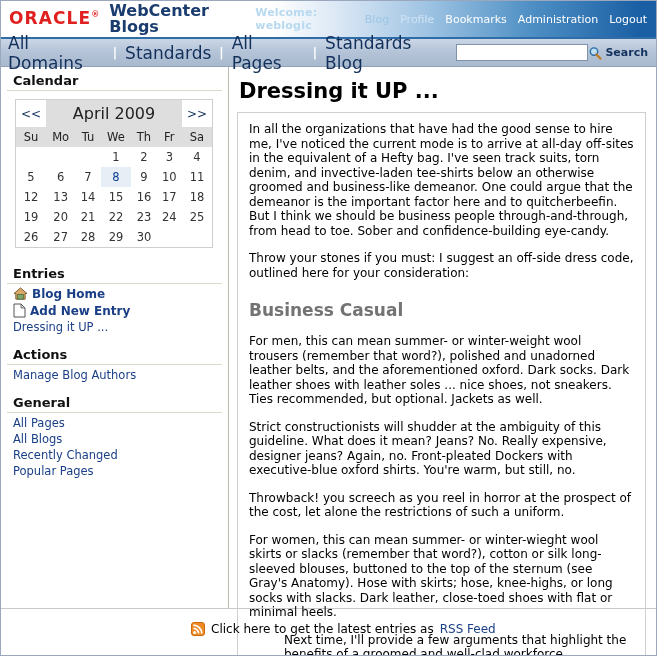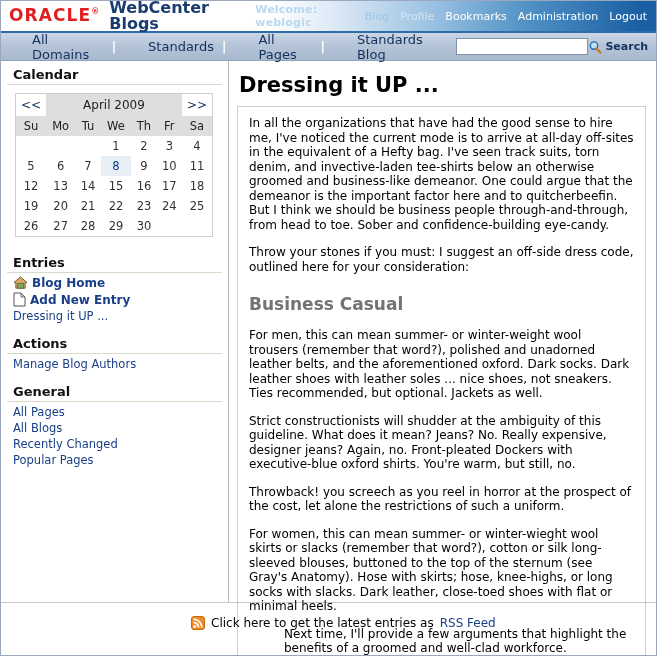--- a/index.html
+++ b/index.html
@@ -17,21 +17,21 @@
     height: 656px;
     position: relative;
     overflow: hidden;
     border: 1px solid #9aa7bd;
     box-sizing: border-box;
     background: #fff;
   }
 
   
   .brandbar {
-    height: 32px;
+    height: 38px;
     position: relative;
     background: linear-gradient(to right,
         #ffffff 0px, #ffffff 270px,
         #dfeaf6 330px, #9cc2e2 430px,
         #4e8fc4 530px, #1a5fa4 640px, #1a5fa4 657px);
     display: flex;
     align-items: center;
     border-bottom: 2px solid #2e6da8;
     box-sizing: border-box;
   }
@@ -83,23 +83,22 @@
     border-bottom: 1px solid #8fa2ba;
     display: flex;
     align-items: center;
     box-sizing: border-box;
     position: relative;
   }
   .crumbs { display: flex; align-items: center; padding-left: 7px; }
   .crumbs a {
     color: #13305c;
     text-decoration: none;
-    font-size: 13px;
+    font-size: 17px;
     padding: 0 8px;
-    margin-left: 24px;
   }
   .crumbs a:first-child { padding-left: 0; }
   .crumb-sep {
     color: #ffffff;
     font-weight: bold;
     font-size: 12px;
   }
   .searchbox {
     margin-left: auto;
     display: flex;
@@ -180,21 +179,21 @@
     background: #ffffff !important;
     color: #13305c;
     font-weight: bold;
     font-size: 12px;
     width: 30px;
     cursor: pointer;
   }
   .cal-month {
     font-weight: bold;
     color: #222;
-    font-size: 12px;
+    font-size: 16px;
     padding: 4px 16px !important;
   }
   .cal-dow th {
     background: #dedede;
     font-weight: bold;
     color: #222;
     font-size: 11.5px;
     padding: 3px 0;
   }
   .cal-day { color: #333; }

